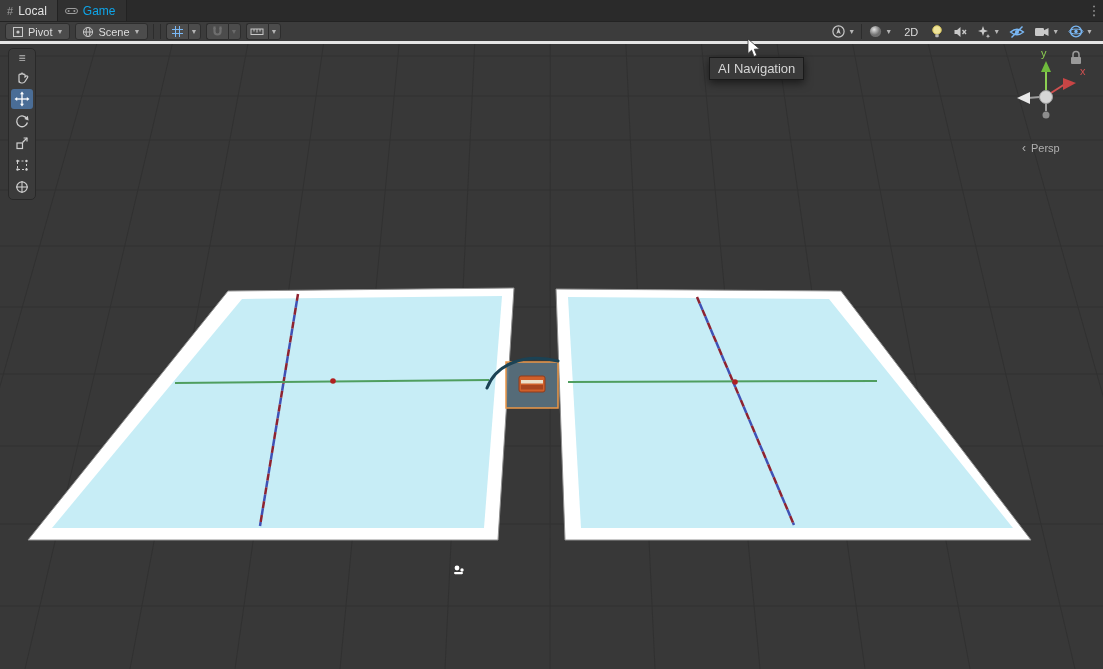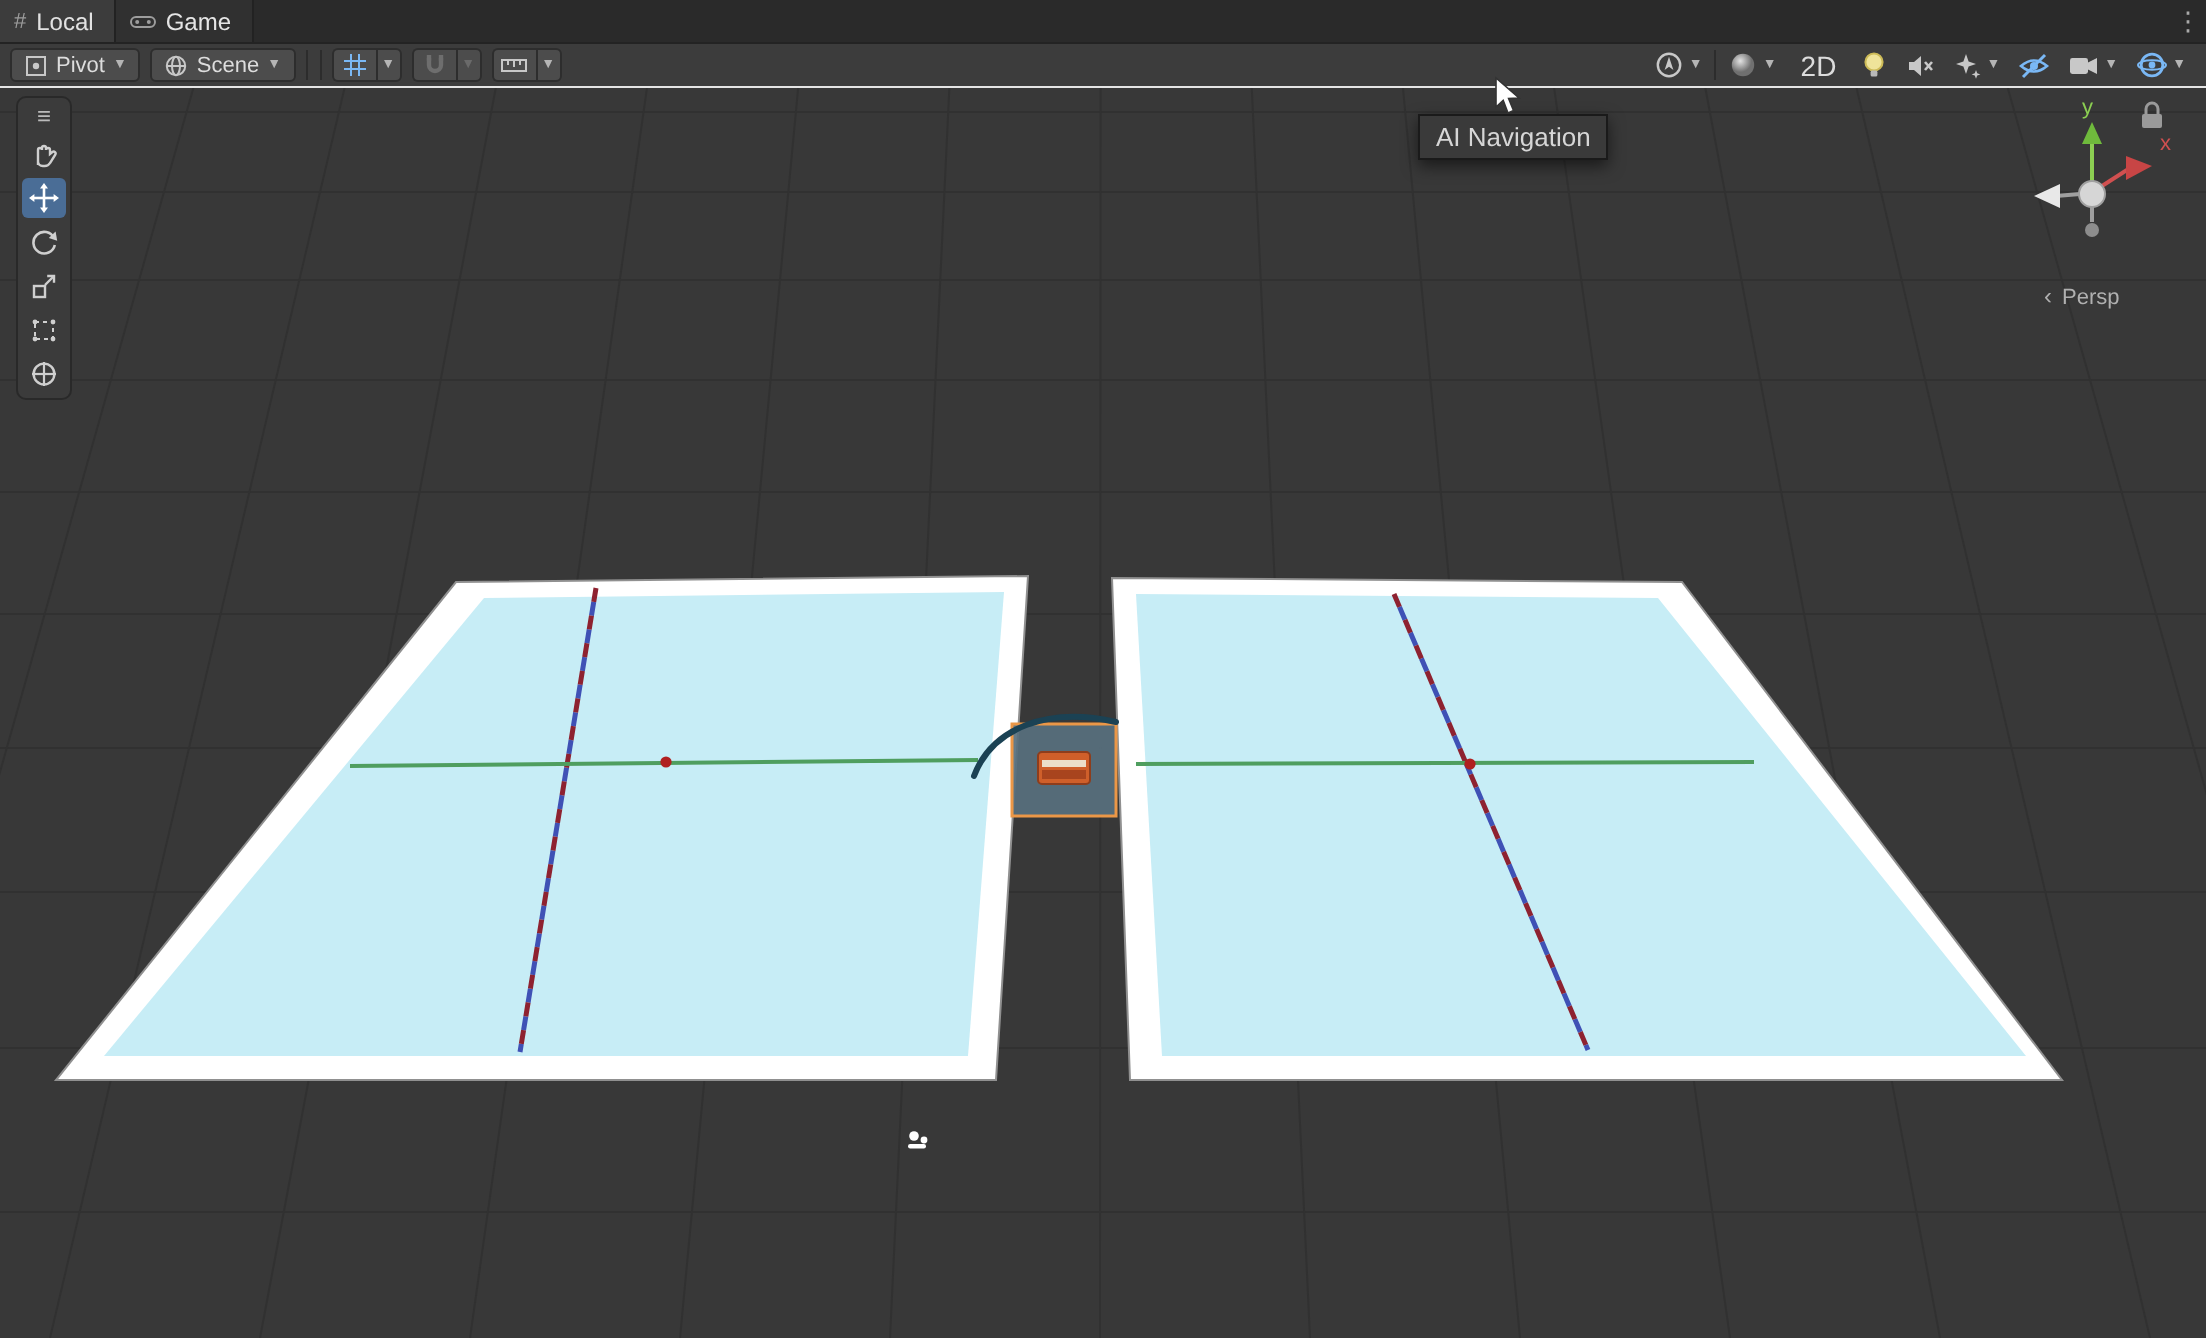--- a/index.html
+++ b/index.html
@@ -6,45 +6,45 @@
   html,body{width:1103px;height:669px;}
   body{
     position:relative;background:#383838;overflow:hidden;
     font-family:"Liberation Sans",sans-serif;color:#cccccc;
     box-shadow:inset 0 0 0 1px #8c8c8c;
   }
   
   .tabbar{position:absolute;top:0;left:0;right:0;height:22px;background:#2a2a2a;
     border-bottom:1px solid #232323;display:flex;align-items:stretch;}
   .tab{display:flex;align-items:center;gap:5px;padding:0 10px 0 7px;font-size:12px;
-    color:#e5e5e5;background:#303030;border-right:1px solid #222;}
+    color:#0ea5e9;background:#303030;border-right:1px solid #222;}
   .tab.active{background:#3c3c3c;color:#e2e2e2;}
   .tab .tab-glyph{font-size:11px;color:#9d9d9d;}
   .tab-fill{flex:1;}
   .tab-menu{width:18px;display:flex;align-items:center;justify-content:center;
     font-size:13px;color:#aaa;}
   
   .toolbar{position:absolute;top:22px;left:0;right:0;height:22px;background:#3c3c3c;
-    border-bottom:1px solid #e5e5e5;display:flex;align-items:center;padding:0 5px;gap:5px;}
+    border-bottom:3px solid #e5e5e5;display:flex;align-items:center;padding:0 5px;gap:5px;}
   .tb-btn{height:17px;display:inline-flex;align-items:center;gap:4px;padding:0 6px;
     background:#4c4c4c;border:1px solid #2d2d2d;border-radius:3px;font-size:11px;color:#dddddd;}
   .tb-btn .arrow{font-size:7px;color:#b5b5b5;line-height:1;}
   .split{display:inline-flex;}
   .split .seg{height:17px;display:inline-flex;align-items:center;justify-content:center;
     background:#4c4c4c;border:1px solid #2d2d2d;}
   .split .seg.main{width:22px;border-radius:3px 0 0 3px;border-right:none;}
   .split .seg.drop{width:13px;border-radius:0 3px 3px 0;font-size:7px;color:#b5b5b5;}
   .split .seg.drop.disabled{color:#6a6a6a;}
   .sep{width:1px;height:15px;background:#2c2c2c;}
   .sep2{width:1px;height:15px;background:#2c2c2c;margin-left:1px;}
   .tb-right{margin-left:auto;display:flex;align-items:center;gap:3px;padding-right:2px;}
   .icon-btn{height:18px;display:inline-flex;align-items:center;justify-content:center;
     gap:2px;padding:0 3px;border-radius:3px;}
   .icon-btn .arrow{font-size:7px;color:#b5b5b5;line-height:1;}
-  .btn-2d{font-size:14px;color:#dcdcdc;padding:0 6px;}
+  .btn-2d{font-size:11px;color:#dcdcdc;padding:0 6px;}
   
   .scene{position:absolute;top:44px;left:0;width:1103px;height:625px;background:#383838;}
   .scene svg.world{position:absolute;left:0;top:0;}
   
   .tools{position:absolute;left:8px;top:4px;width:28px;background:#3b3b3b;
     border:1px solid #292929;border-radius:5px;padding:2px;display:flex;
     flex-direction:column;gap:2px;z-index:6;}
   .tool{height:20px;border-radius:3px;display:flex;align-items:center;justify-content:center;}
   .tool.burger{height:14px;font-size:12px;color:#bbb;}
   .tool.active{background:#4a6d96;}

